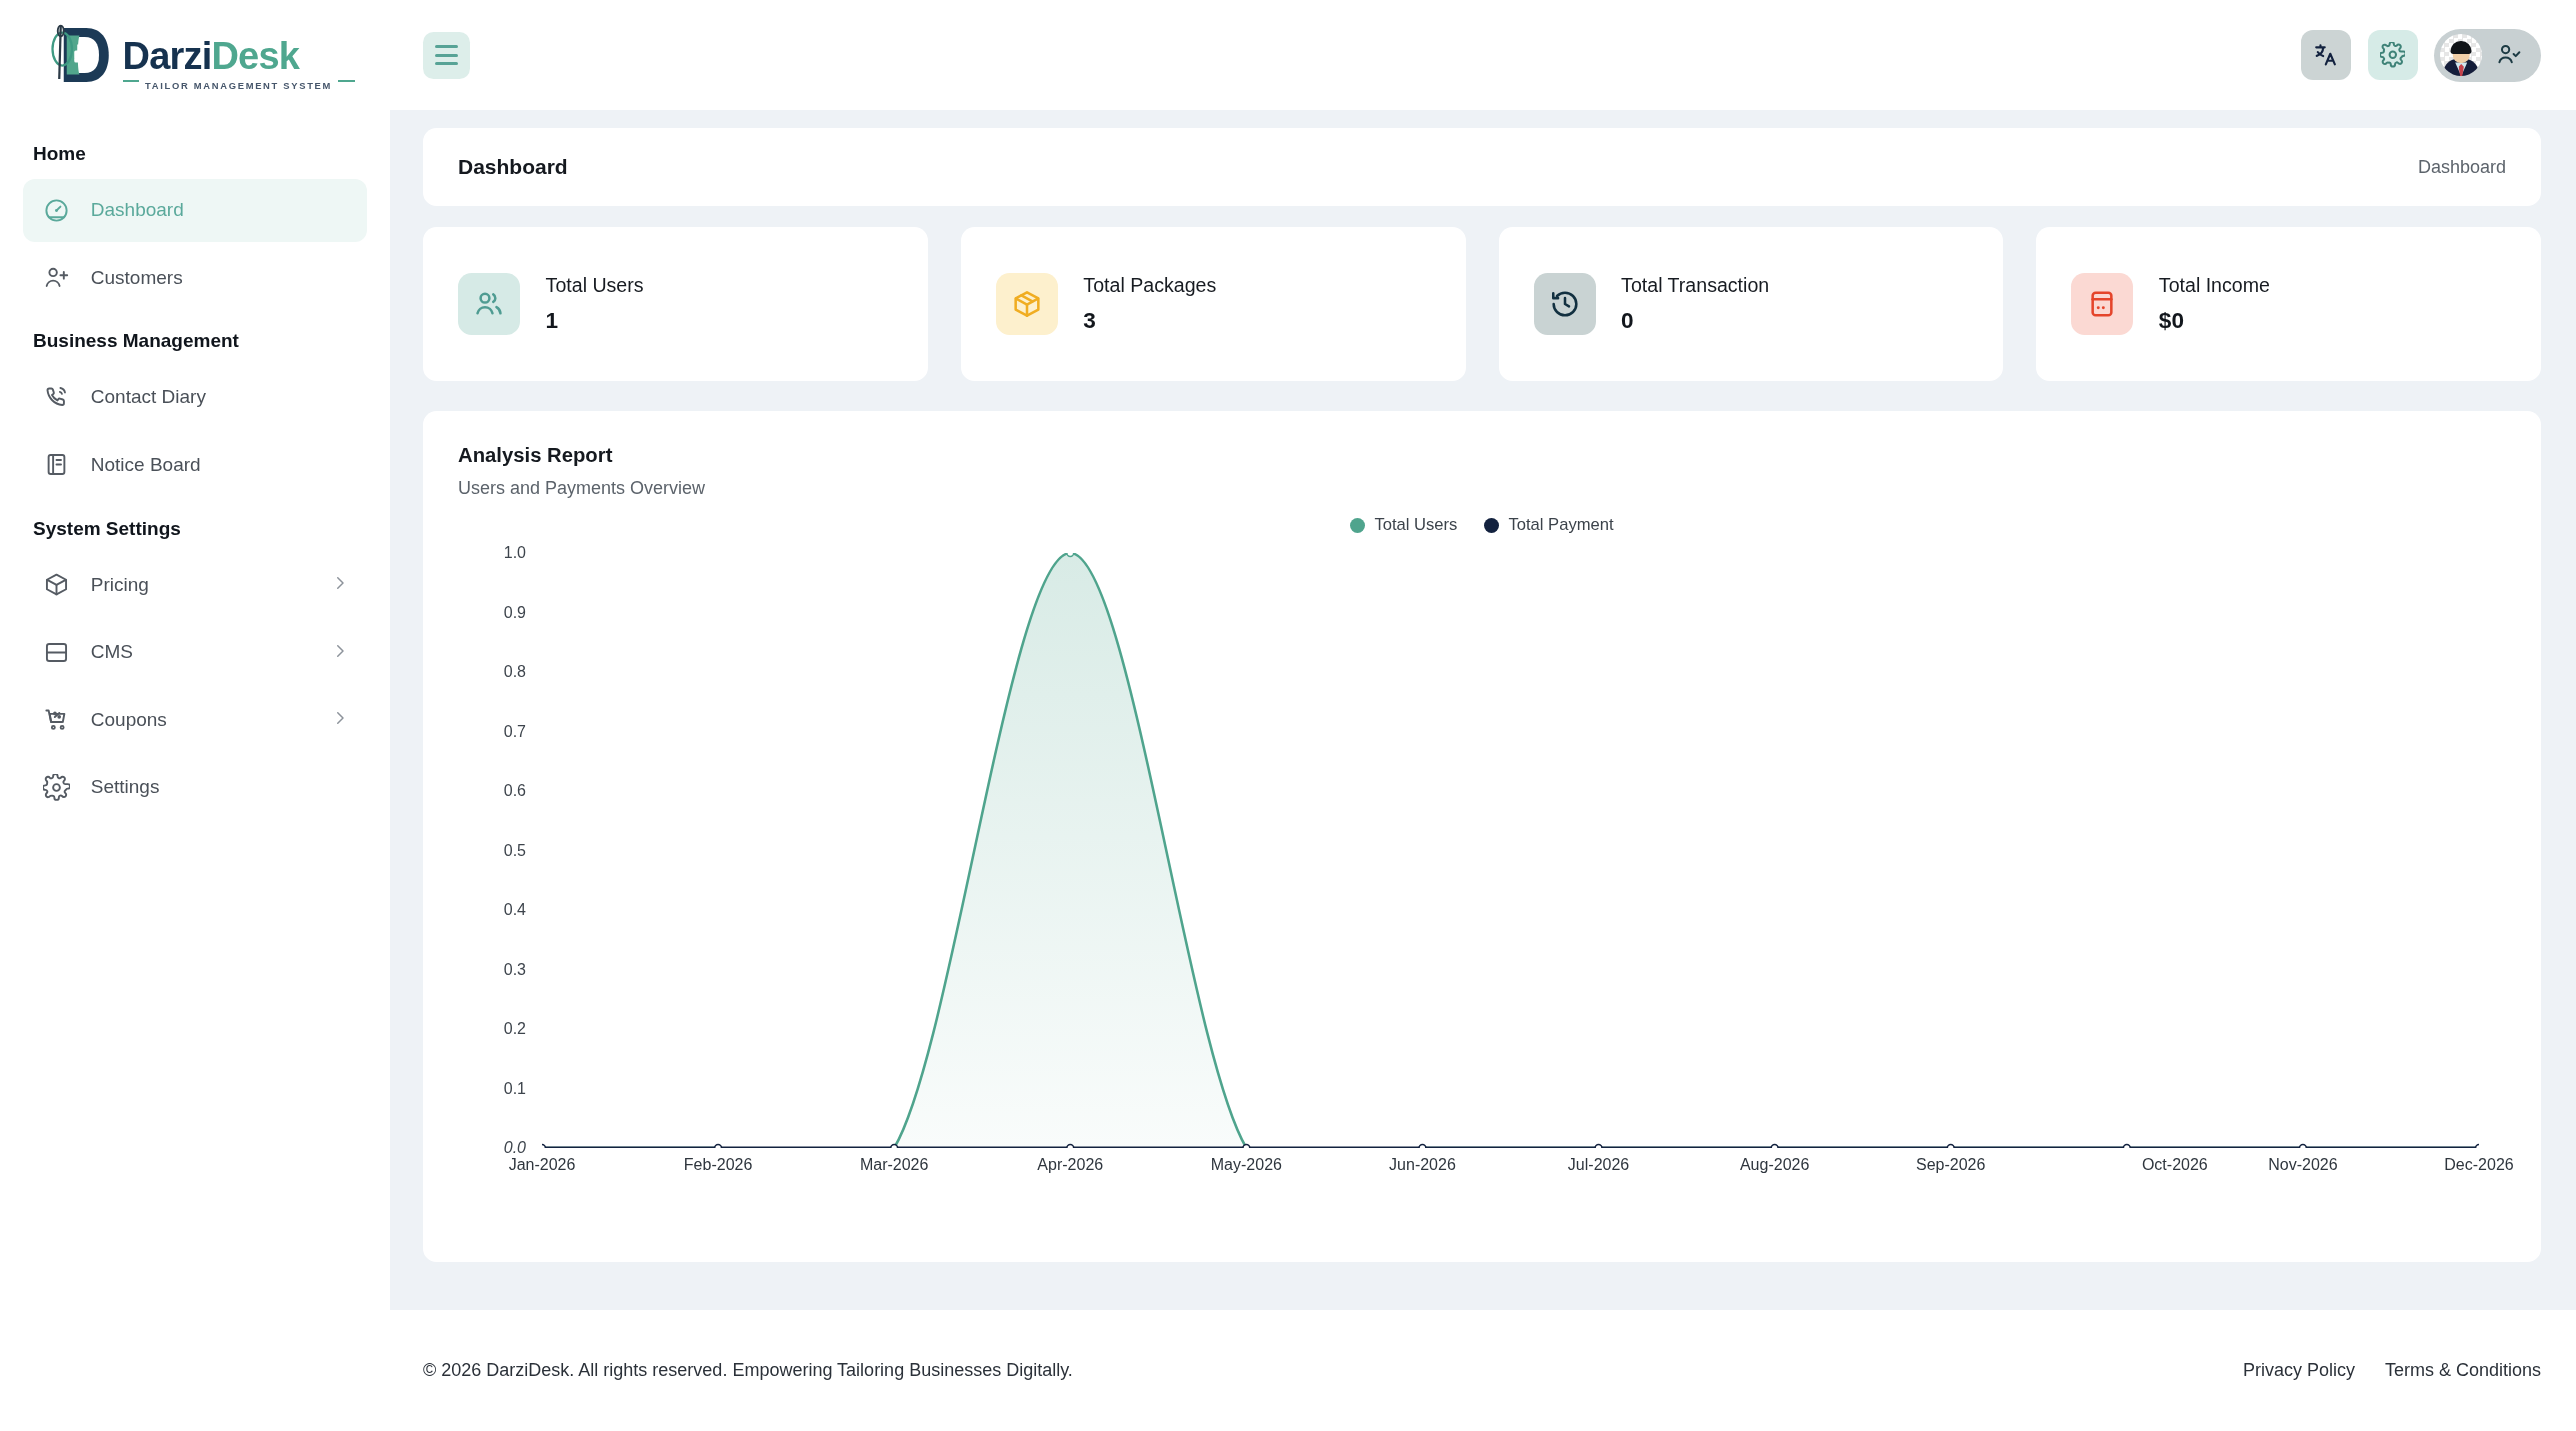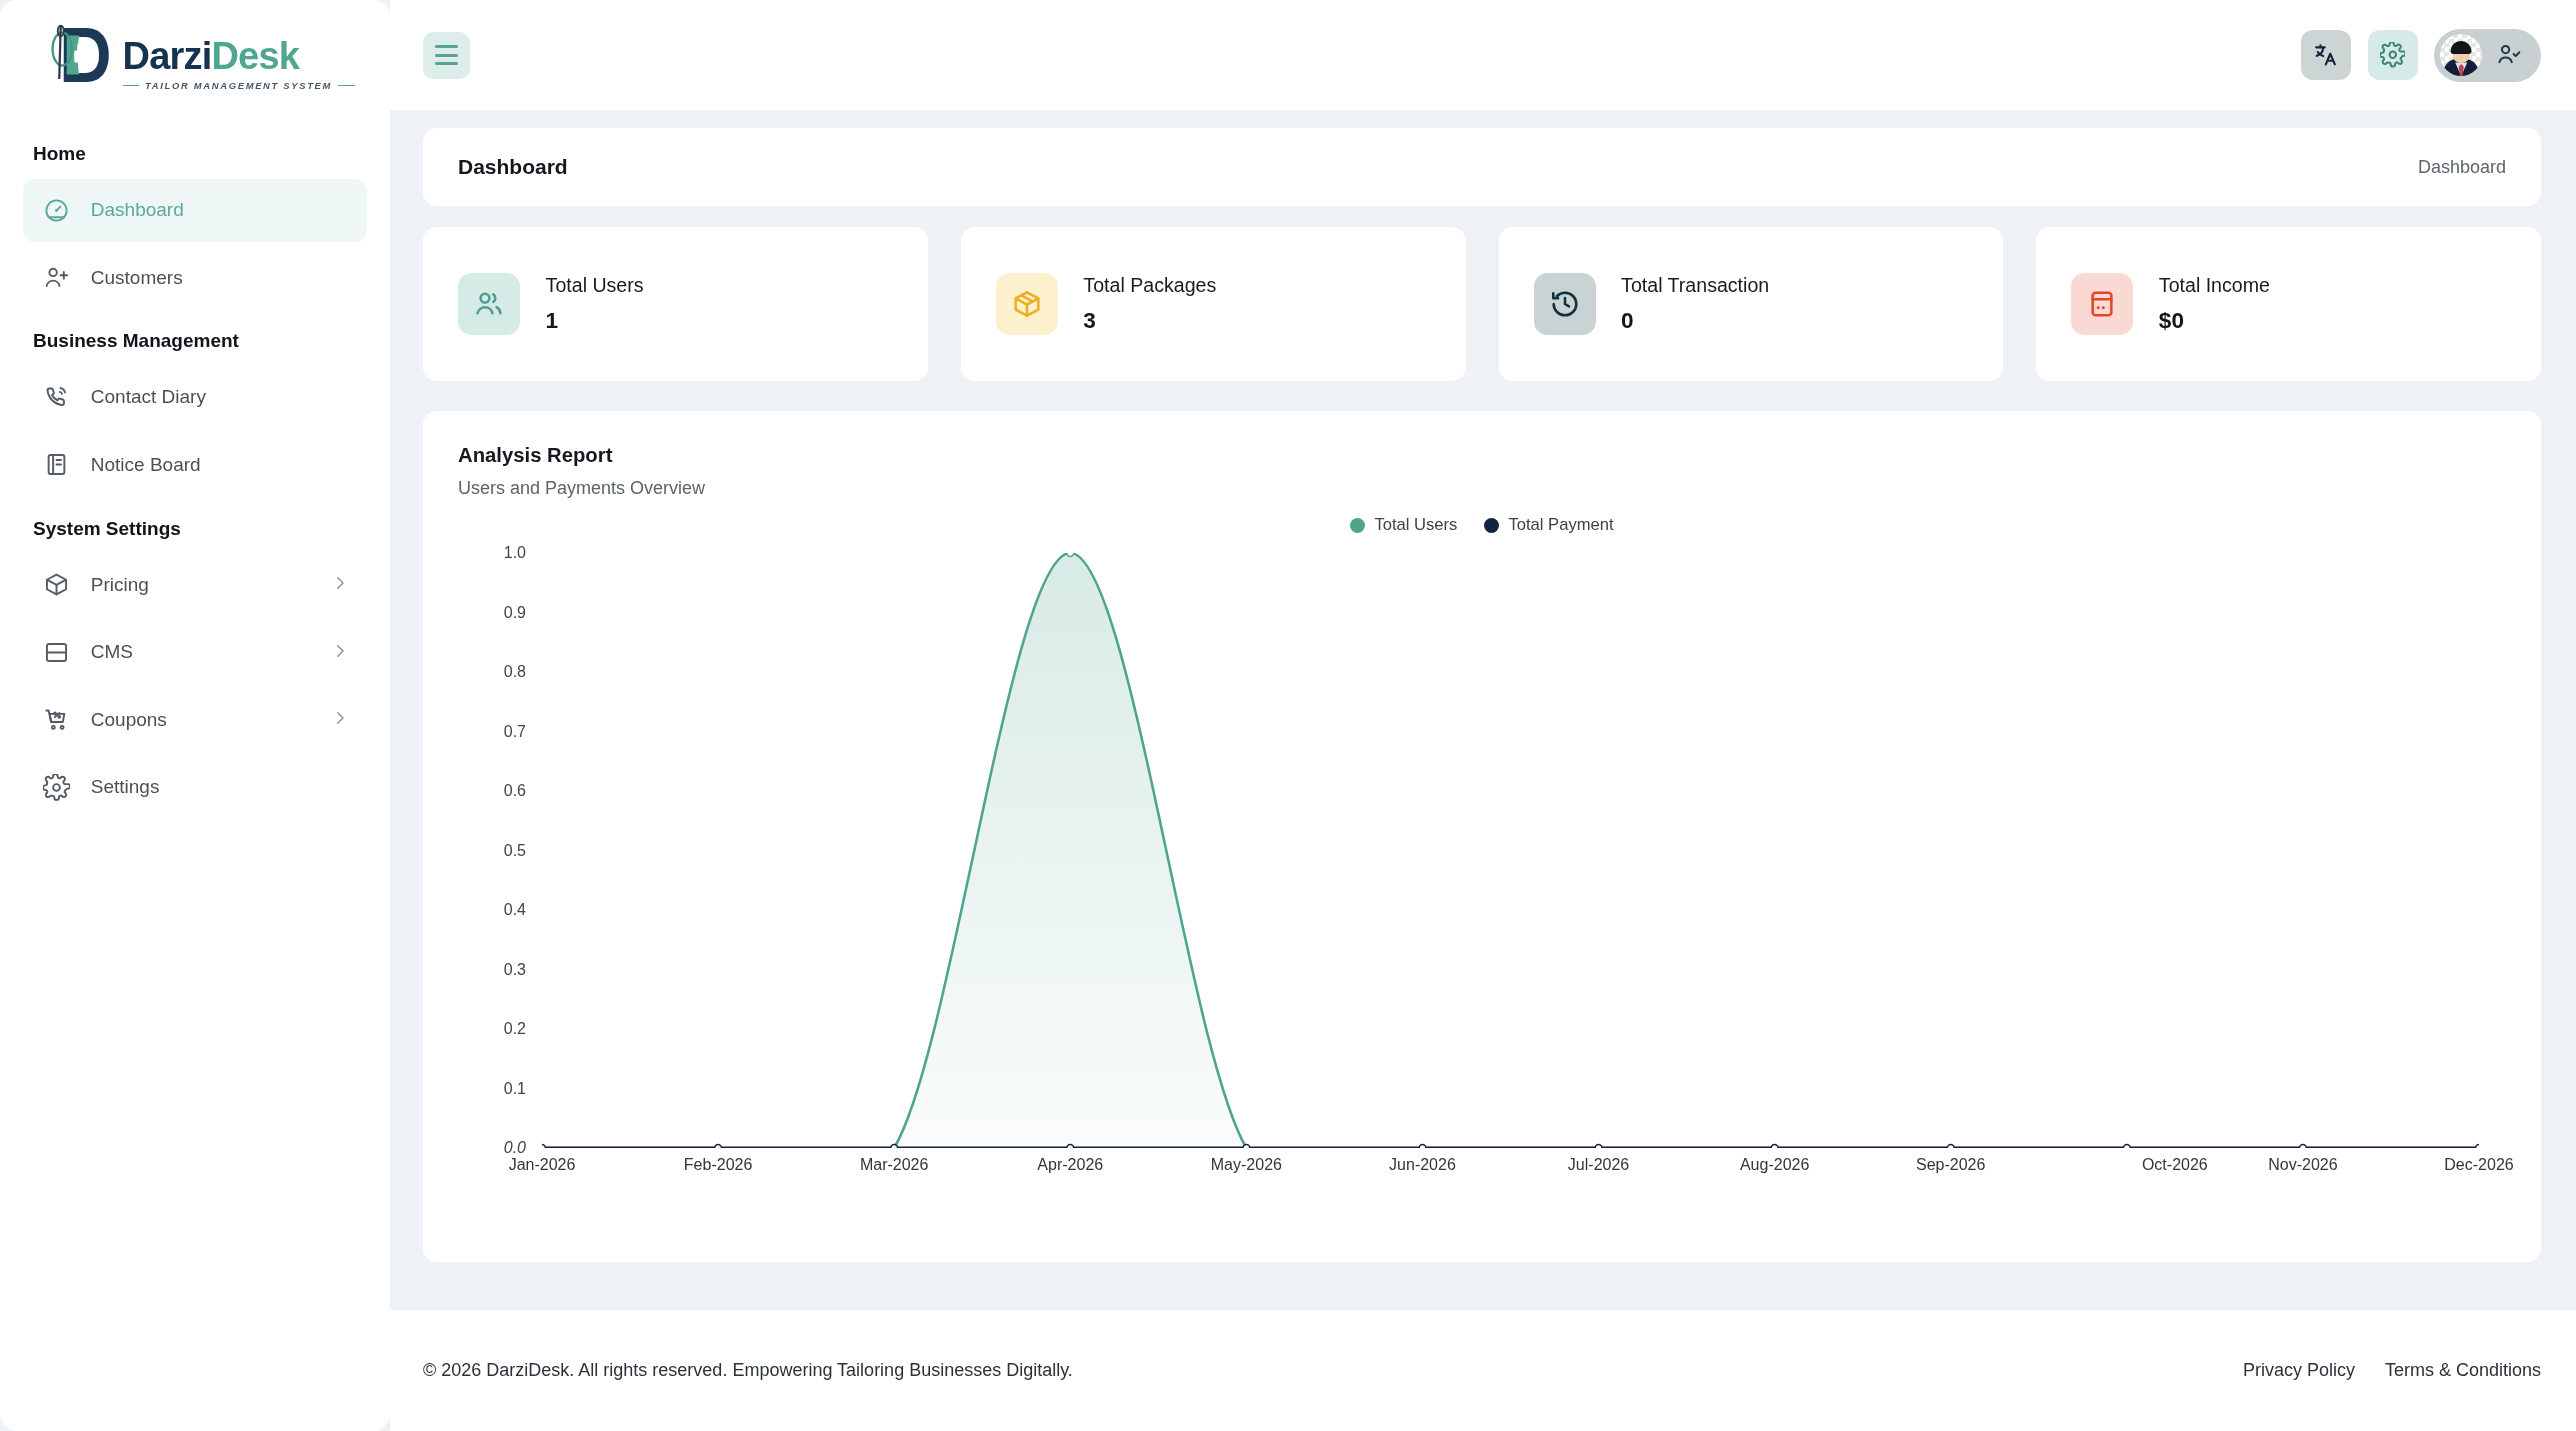--- a/index.html
+++ b/index.html
@@ -11,37 +11,35 @@
   }
   .app { display: flex; width: 2576px; height: 1431px; background:#eef2f6; }
 
   
   .sidebar {
     width: 390px; min-width: 390px; height: 1431px;
     background: #ffffff;
     padding: 0 0 0 0;
     position: relative;
     z-index: 5;
-    border-radius: 17px;
   }
   .logo-wrap {
     height: 110px; display:flex; align-items:center;
     padding-left: 44px;
   }
   .logo { display:flex; align-items:flex-end; gap: 10.5px; }
   .logo-mark { width: 68px; height: 72px; position: relative; }
   .logo-text { display:flex; flex-direction:column; }
   .logo-word { font-size: 38px; font-weight: 700; letter-spacing: -0.8px; line-height: 1; }
   .logo-word .w1 { color:#16324f; }
   .logo-word .w2 { color:#4fa78f; }
   .logo-sub {
-    display:flex; align-items:center; gap:6px;
+    display:flex; gap:6px;
     font-size: 9.4px; letter-spacing: 1.7px; color:#46566b; font-weight:600;
     margin-top: 5.3px;
-    font-style: italic;
   }
   .logo-sub .ln { display:block; width:16.6px; height:1.5px; background:#4fa78f; }
 
   .nav { padding: 16.6px 0 0 0; }
   .nav-group-title {
     font-size: 19px; font-weight: 700; color:#10151c;
     padding: 16.6px 0 13.6px 33px;
   }
   .nav-item {
     display:flex; align-items:center; gap: 19.6px;

